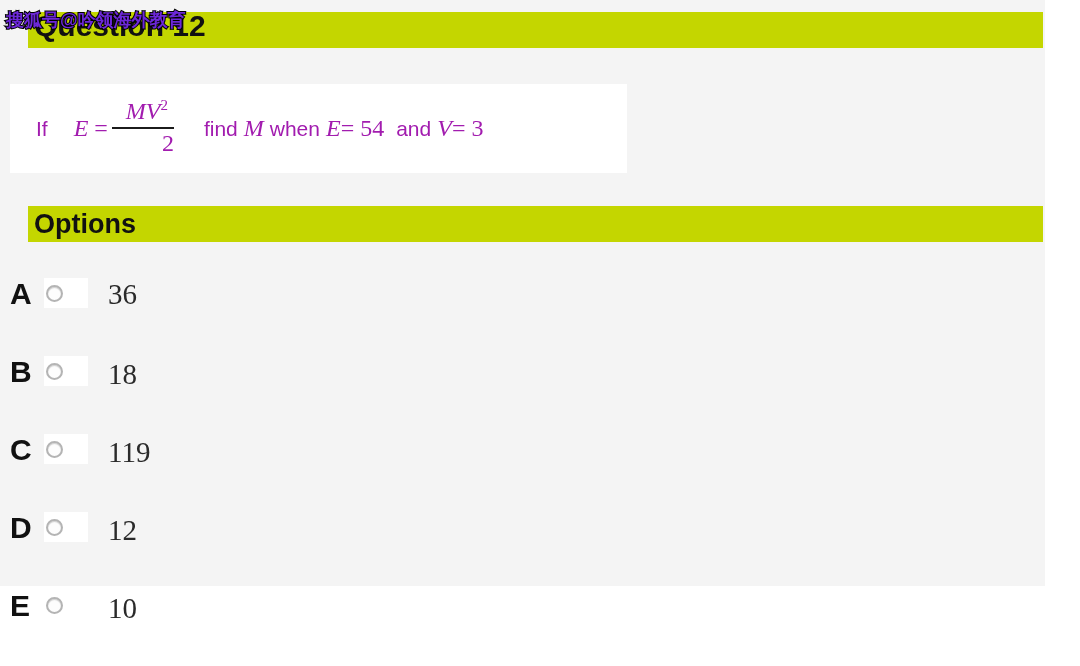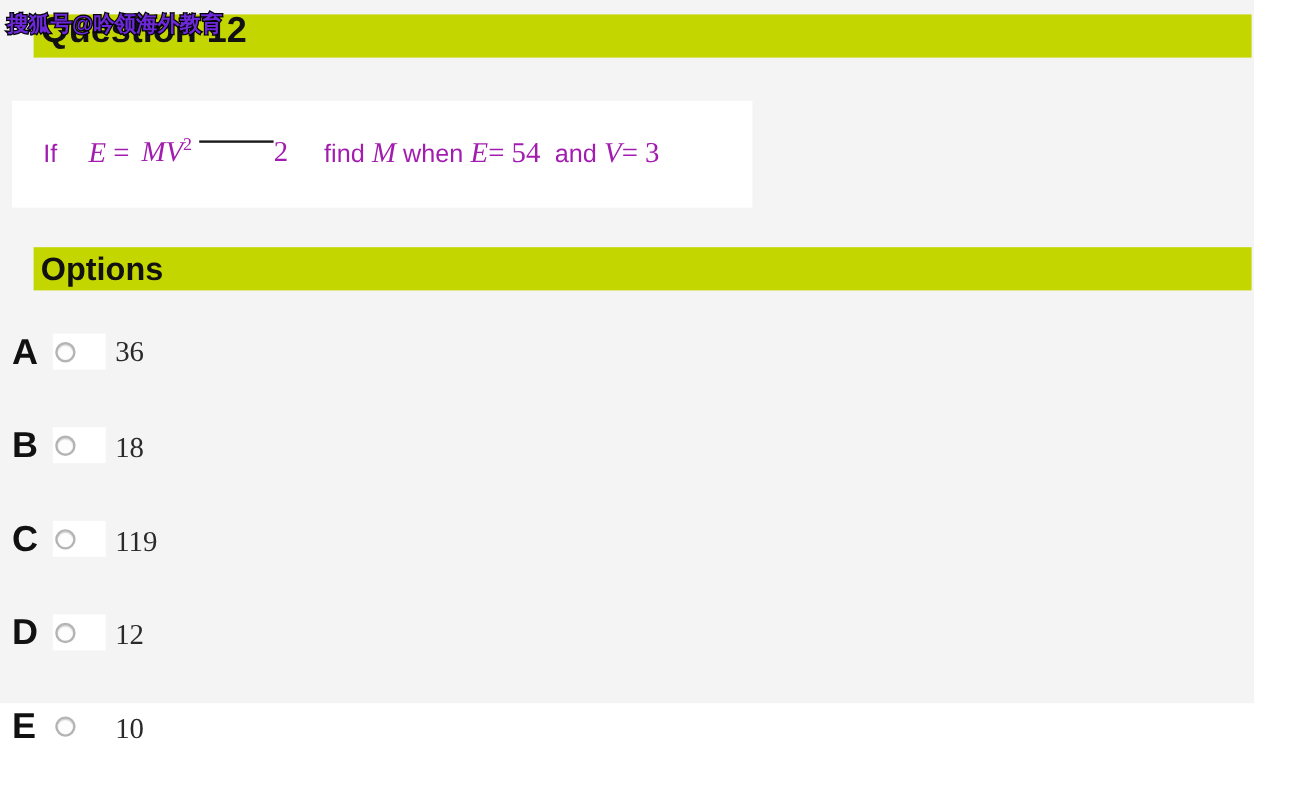--- a/index.html
+++ b/index.html
@@ -93,21 +93,22 @@
   .eq-num {
     font-family: "Liberation Serif", serif;
     font-size: 24px;
   }
   .eq-gap-lg { display: inline-block; width: 26px; }
   .eq-gap-md { display: inline-block; width: 12px; }
   .eq-gap-sm { display: inline-block; width: 6px; }
 
   .fraction {
     display: inline-flex;
-    align-items: flex-start;
+    flex-direction: column;
+    align-items: flex-end;
     vertical-align: middle;
     margin: 0 4px;
     position: relative;
     top: -1px;
   }
   .fraction .numer {
     font-family: "Liberation Serif", serif;
     font-style: italic;
     font-size: 24px;
     line-height: 1.05;
@@ -188,23 +189,23 @@
   .radio-knob {
     width: 17px;
     height: 17px;
     border-radius: 50%;
     border: 2px solid #b4b4b4;
     background: #fdfdfd;
     box-sizing: border-box;
     box-shadow: 0 1px 1px rgba(0,0,0,0.18) inset;
   }
   .option-value {
-    margin-left: 8px;
-    font-family: "Liberation Serif", serif;
-    font-size: 24px;
+    margin-left: 20px;
+    font-family: "Liberation Serif", serif;
+    font-size: 29px;
     color: #2a2a2a;
     line-height: 40px;
   }
   .option-row.offset-a .option-value { line-height: 36px; }
 </style>
 </head>
 <body>
 
 <div class="page">
 

